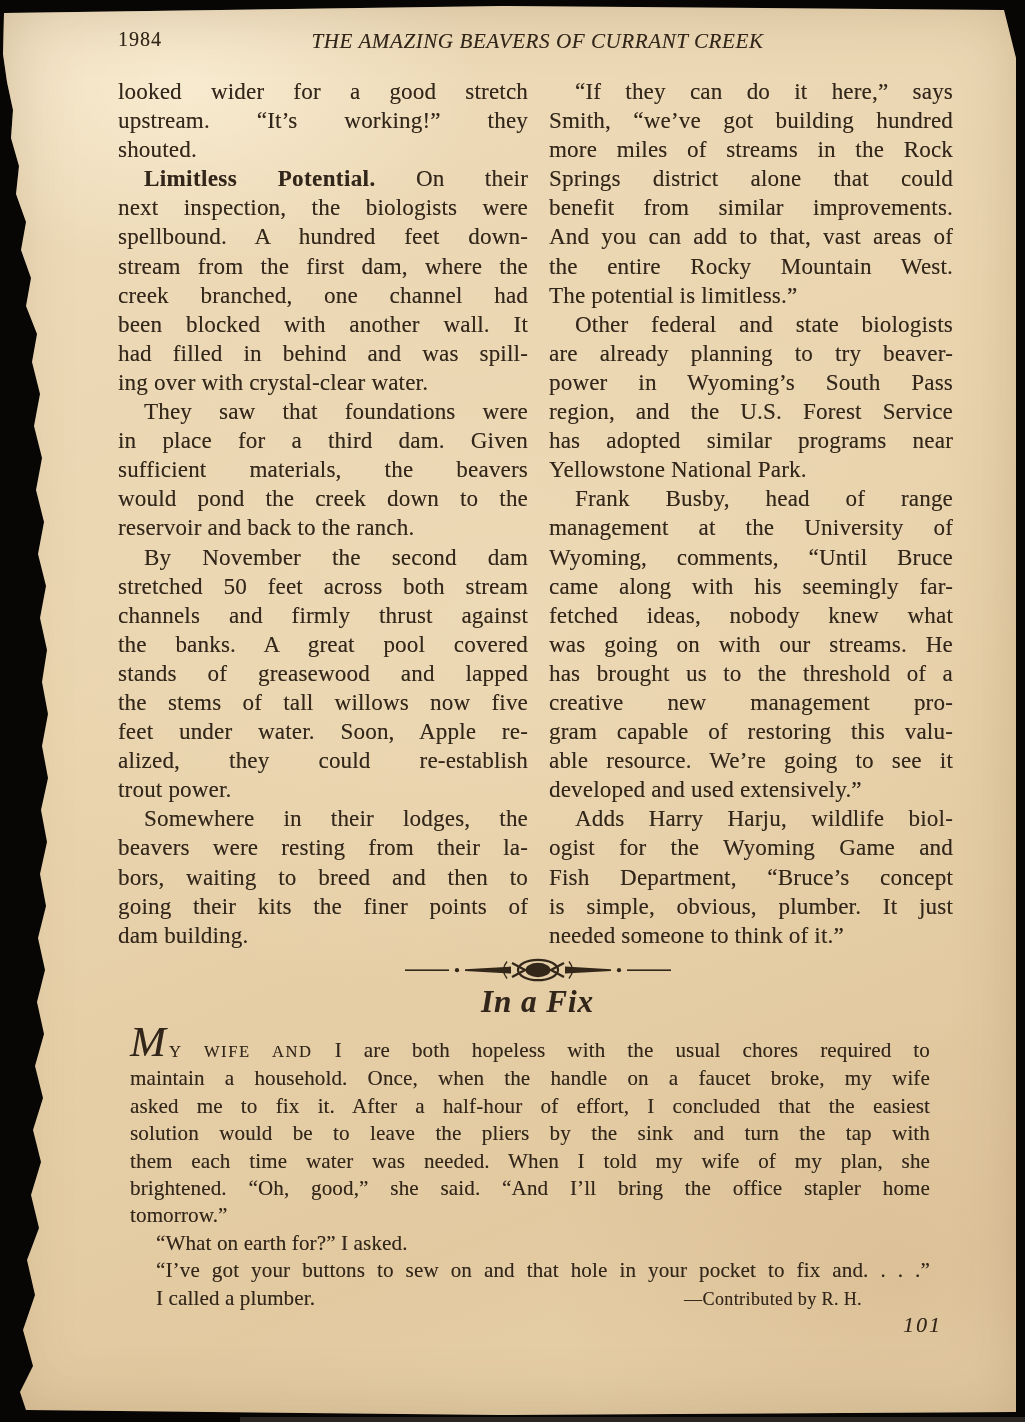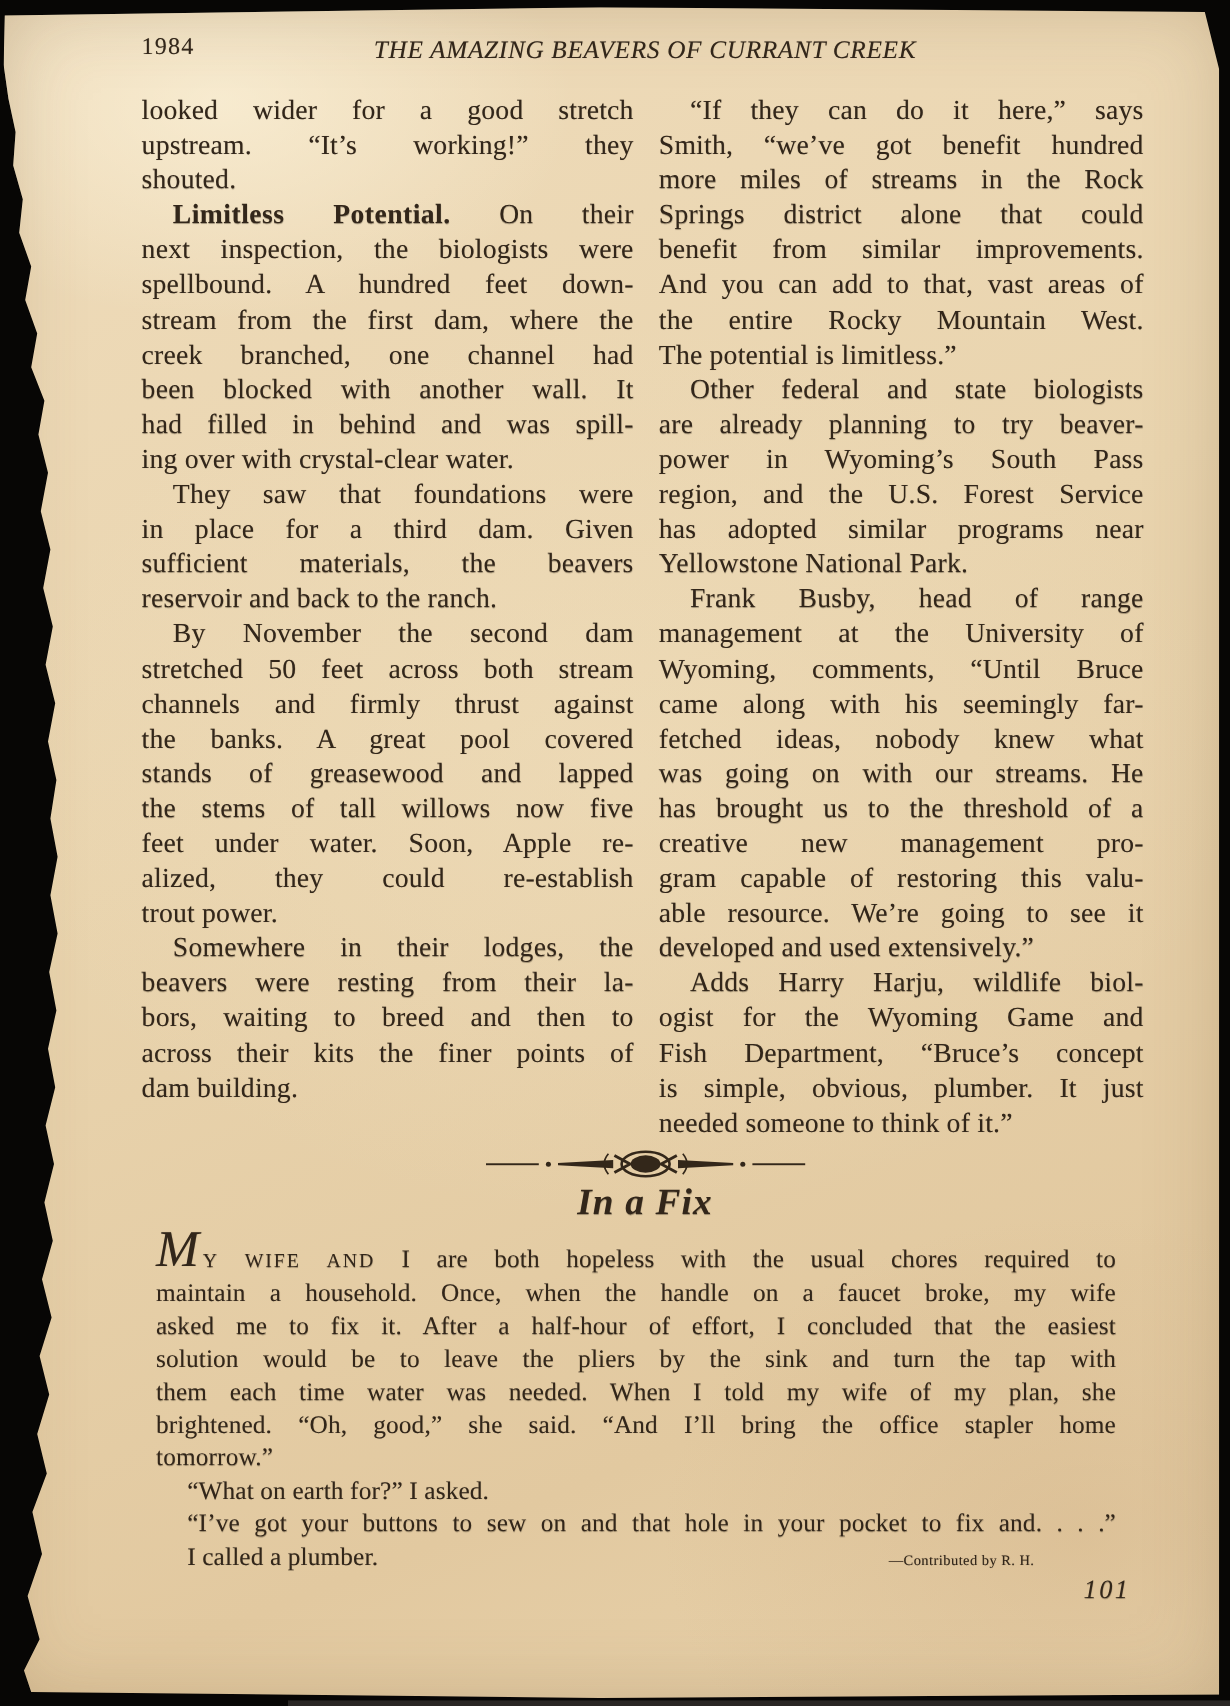--- a/index.html
+++ b/index.html
@@ -75,21 +75,21 @@
   .lead-initial{
     display:inline-block;height:20px;line-height:20px;
     font-size:43px;font-style:italic;
     position:relative;top:-1px;margin-right:3px;overflow:visible;
   }
   .lead-sc{ font-size:16.5px;letter-spacing:1.6px; }
   .closing-row{
     display:flex;justify-content:space-between;align-items:baseline;gap:48px;
   }
   .closing-line{ text-indent:26px; }
-  .credit{ font-size:12px;letter-spacing:0.4px;margin-right:68px;text-align:right; }
+  .credit{ font-size:18px;letter-spacing:0.4px;margin-right:68px;text-align:right; }
   .page-number{
     position:absolute;left:903px;top:1312px;
     font-style:italic;font-size:22px;letter-spacing:2px;
   }
   .bottom-sliver{
     position:absolute;left:240px;right:0;bottom:0;height:5px;
     background:#46423e;opacity:0.55;
   }
 </style>
 </head>
@@ -113,45 +113,46 @@
         <div class="line j">stream from the first dam, where the</div>
         <div class="line j">creek branched, one channel had</div>
         <div class="line j">been blocked with another wall. It</div>
         <div class="line j">had filled in behind and was spill-</div>
         <div class="line last">ing over with crystal-clear water.</div>
       </div>
       <div>
         <div class="line j indent">They saw that foundations were</div>
         <div class="line j">in place for a third dam. Given</div>
         <div class="line j">sufficient materials, the beavers</div>
+        <div class="line j">would pond the creek down to the</div>
         <div class="line last">reservoir and back to the ranch.</div>
       </div>
       <div>
         <div class="line j indent">By November the second dam</div>
         <div class="line j">stretched 50 feet across both stream</div>
         <div class="line j">channels and firmly thrust against</div>
         <div class="line j">the banks. A great pool covered</div>
         <div class="line j">stands of greasewood and lapped</div>
         <div class="line j">the stems of tall willows now five</div>
         <div class="line j">feet under water. Soon, Apple re-</div>
         <div class="line j">alized, they could re-establish</div>
         <div class="line last">trout power.</div>
       </div>
       <div>
         <div class="line j indent">Somewhere in their lodges, the</div>
         <div class="line j">beavers were resting from their la-</div>
         <div class="line j">bors, waiting to breed and then to</div>
-        <div class="line j">across their kits the finer points of</div>
+        <div class="line j">going their kits the finer points of</div>
         <div class="line last">dam building.</div>
       </div>
     </div>
   <div class="col col-right txt">
       <div>
         <div class="line j indent">“If they can do it here,” says</div>
-        <div class="line j">Smith, “we’ve got benefit hundred</div>
+        <div class="line j">Smith, “we’ve got building hundred</div>
         <div class="line j">more miles of streams in the Rock</div>
         <div class="line j">Springs district alone that could</div>
         <div class="line j">benefit from similar improvements.</div>
         <div class="line j">And you can add to that, vast areas of</div>
         <div class="line j">the entire Rocky Mountain West.</div>
         <div class="line last">The potential is limitless.”</div>
       </div>
       <div>
         <div class="line j indent">Other federal and state biologists</div>
         <div class="line j">are already planning to try beaver-</div>

